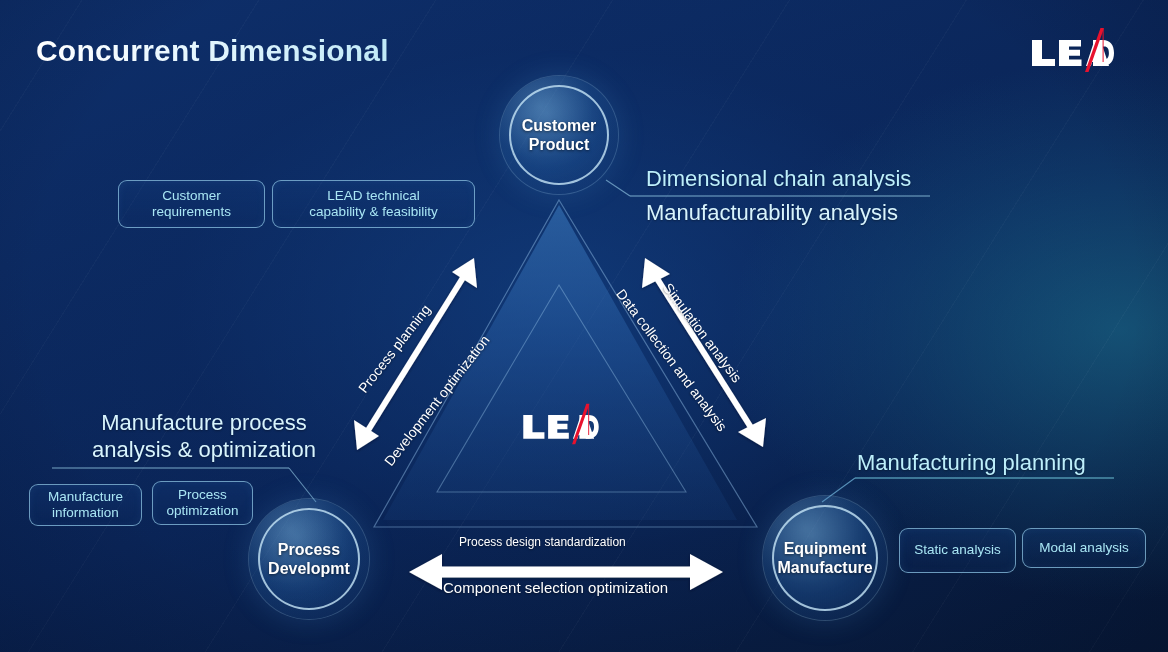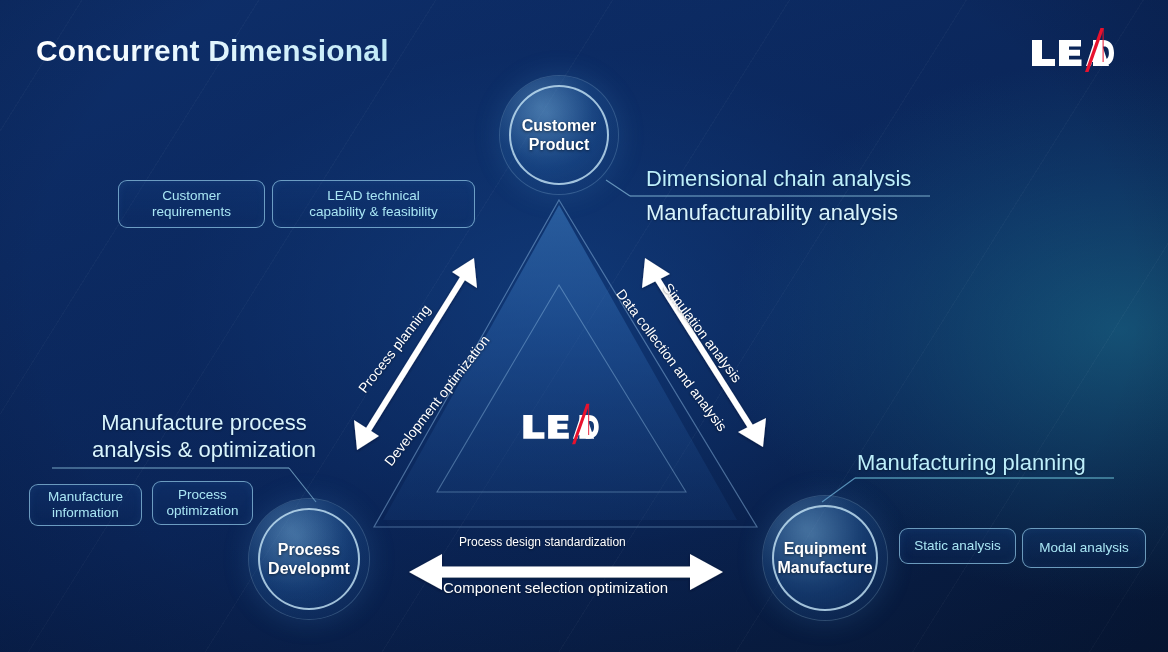--- a/index.html
+++ b/index.html
@@ -82,21 +82,21 @@
     color:#a9e6f4;
     font-size:13.5px;line-height:1.22;
     background:linear-gradient(180deg, rgba(20,62,128,.30), rgba(12,42,96,.22));
     box-shadow:inset 0 0 10px rgba(120,190,235,.07);
     padding:3px 8px;box-sizing:border-box;
   }
   #tag-customer{left:118px;top:180px;width:147px;height:48px;}
   #tag-leadtech{left:272px;top:180px;width:203px;height:48px;}
   #tag-manuinfo{left:29px;top:484px;width:113px;height:42px;}
   #tag-procopt{left:152px;top:481px;width:101px;height:44px;}
-  #tag-static{left:899px;top:528px;width:117px;height:36px;justify-content:center;}
+  #tag-static{left:899px;top:528px;width:117px;height:45px;justify-content:center;}
   #tag-modal{left:1022px;top:528px;width:124px;height:40px;}
 
   
   .callout{
     position:absolute;color:#d8f4fd;font-size:22px;line-height:1.22;
     text-shadow:0 1px 2px rgba(0,0,0,.35);white-space:nowrap;
   }
   .callout.cyan{color:#bdeffb;}
   #co-dim{left:646px;top:166px;}
   #co-manf{left:646px;top:200px;}

